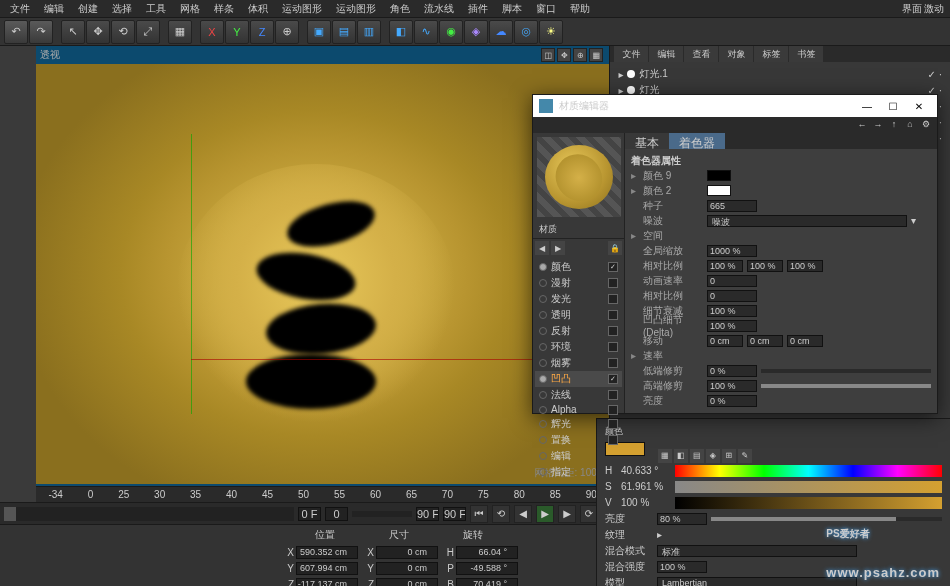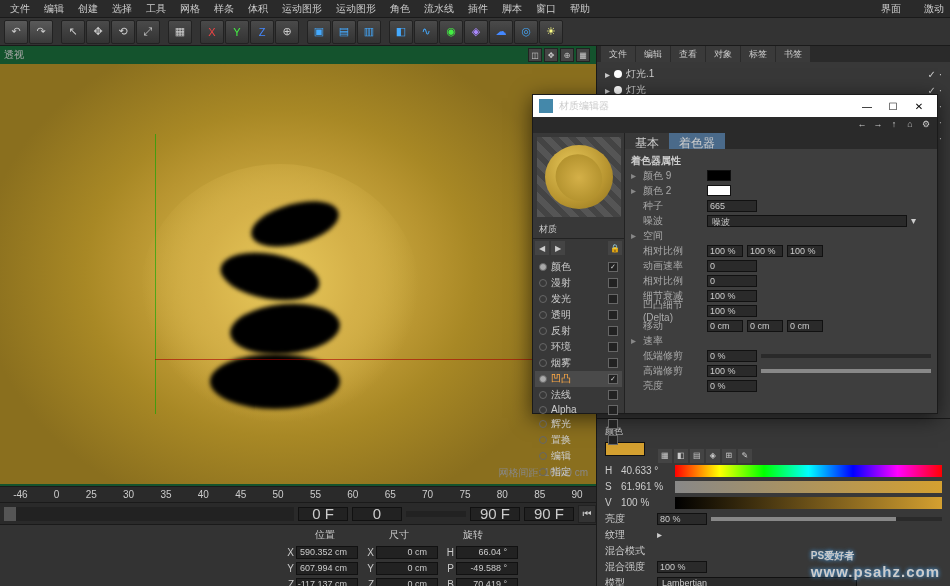--- a/index.html
+++ b/index.html
@@ -1,26 +1,26 @@
 <!DOCTYPE html>
 <html><head>
 <meta charset="utf-8">
 <style>
 * { margin:0; padding:0; box-sizing:border-box; font-family:"Microsoft YaHei",Arial,sans-serif; font-size:10px; color:#ccc; user-select:none; }
 body { background:#3a3a3a; width:950px; height:586px; overflow:hidden; position:relative; }
 .menubar { height:18px; background:#2a2a2a; display:flex; align-items:center; padding:0 4px; gap:2px; border-bottom:1px solid #1a1a1a; }
 .menubar span { padding:2px 6px; cursor:pointer; }
-.toprt { position:absolute; right:6px; top:2px; display:flex; gap:23px; }
+.toprt { position:absolute; right:6px; top:2px; display:flex; gap:2px; }
 .toolbar { height:28px; background:#333; display:flex; align-items:center; padding:2px 4px; gap:1px; border-bottom:1px solid #1a1a1a; }
 .tbtn { width:24px; height:24px; background:linear-gradient(#4a4a4a,#333); border:1px solid #222; border-radius:2px; display:flex; align-items:center; justify-content:center; cursor:pointer; font-size:11px; }
 .tbtn.undo { background:linear-gradient(#5a5a5a,#3a3a3a); }
 .tbtn.x { color:#e44; } .tbtn.y { color:#4e4; } .tbtn.z { color:#48f; }
 .sep { width:6px; }
 .main { display:flex; height:456px; }
-.viewport { width:596px; position:relative; background:#14532d; }
+.viewport { width:596px; position:relative; background:#0c4a6e;margin-left:36px; }
 .vtab { position:absolute; top:2px; left:4px; font-size:10px; color:#aaa; }
 .vicons { position:absolute; top:2px; right:6px; display:flex; gap:2px; }
 .vicons span { width:14px; height:14px; background:#444; border:1px solid #222; font-size:8px; display:flex; align-items:center; justify-content:center; }
 .render { position:absolute; top:18px; left:0; width:596px; height:420px; background:radial-gradient(ellipse 300px 250px at 280px 210px, #d4b04a 0%, #c9a83f 30%, #b89530 50%, #a88825 65%, #8a6f1e 100%); overflow:hidden; }
 .bulge { position:absolute; left:140px; top:100px; width:280px; height:260px; background:radial-gradient(ellipse at 50% 45%, #e8c85a 0%, #d4b048 40%, transparent 70%); border-radius:50%; }
 .s-shape { position:absolute; left:200px; top:130px; width:160px; height:200px; }
 .s-shape div { position:absolute; background:#000; border-radius:50%; filter:blur(2px); }
 .s1 { width:90px; height:40px; left:50px; top:10px; transform:rotate(-15deg); }
 .s2 { width:100px; height:45px; left:20px; top:60px; transform:rotate(10deg); }
 .s3 { width:110px; height:50px; left:30px; top:110px; transform:rotate(-5deg); }
@@ -31,21 +31,21 @@
 .ruler { position:absolute; bottom:0; left:0; right:0; height:16px; background:#2a2a2a; display:flex; align-items:center; justify-content:space-around; font-size:8px; color:#888; border-top:1px solid #1a1a1a; }
 .rside { width:354px; background:#383838; border-left:1px solid #1a1a1a; position:relative; }
 .objtabs { height:16px; background:#2a2a2a; display:flex; gap:1px; padding-left:4px; }
 .objtabs span { padding:2px 8px; background:#3a3a3a; font-size:9px; }
 .objlist { padding:4px 8px; font-size:9px; }
 .objrow { display:flex; align-items:center; gap:4px; padding:1px 0; }
 .objrow .dot { width:8px; height:8px; border-radius:50%; }
 .timeline { height:22px; background:#2a2a2a; display:flex; align-items:center; padding:0 4px; gap:4px; border-top:1px solid #1a1a1a; }
 .tlslider { flex:0 0 290px; height:14px; background:#222; position:relative; }
 .tlslider .thumb { position:absolute; left:0; width:12px; height:14px; background:#555; }
-.tinput { width:50px; height:14px; background:#222; border:1px solid #111; color:#ccc; text-align:center; font-size:15px; }
+.tinput { width:23px; height:14px; background:#222; border:1px solid #111; color:#ccc; text-align:center; font-size:11px; }
 .pbtn { width:18px; height:18px; background:#333; border:1px solid #222; display:flex; align-items:center; justify-content:center; font-size:10px; cursor:pointer; }
 .pbtn.play { background:#2a5a2a; }
 .pbtn.rec { color:#e44; }
 .coordbar { height:20px; background:#333; display:flex; align-items:center; padding-left:300px; gap:2px; font-size:9px; border-top:1px solid #1a1a1a; }
 .coordhdr { display:inline-block; width:50px; text-align:center; }
 .coordrow { display:flex; align-items:center; padding-left:280px; gap:2px; height:16px; background:#333; font-size:9px; }
 .cinput { width:62px; height:13px; background:#222; border:1px solid #111; text-align:right; padding-right:10px; font-size:9px; position:relative; }
 .clbl { width:14px; text-align:right; }
 
 .dialog { position:absolute; left:532px; top:94px; width:406px; height:320px; background:#3e3e3e; border:1px solid #1a1a1a; box-shadow:0 4px 20px rgba(0,0,0,0.6); z-index:100; }
@@ -90,21 +90,21 @@
 .cpsw { width:40px; height:14px; background:#d4a030; border:1px solid #111; margin:2px 0; display:inline-block; }
 .cpicons { display:inline-flex; gap:2px; margin-left:10px; }
 .cpicons span { width:14px; height:14px; background:#444; font-size:8px; display:flex; align-items:center; justify-content:center; }
 .hsv { display:flex; align-items:center; gap:4px; height:16px; font-size:9px; }
 .hsv .l { width:12px; }
 .hsv .v { width:50px; }
 .huebar { flex:1; height:12px; background:linear-gradient(90deg,#f00,#ff0,#0f0,#0ff,#00f,#f0f,#f00); position:relative; }
 .satbar { flex:1; height:12px; background:linear-gradient(90deg,#888,#d4a030); }
 .valbar { flex:1; height:12px; background:linear-gradient(90deg,#000,#d4a030); }
 .watermark { position:absolute; right:10px; bottom:6px; font-size:14px; color:#fff; font-weight:bold; text-shadow:0 0 4px #4af; z-index:200; }
-.watermark .url { font-size:15px; display:block; letter-spacing:1px; }
+.watermark .url { font-size:13px; display:block; letter-spacing:1px;margin-top:24px; }
 </style>
 </head>
 <body>
 
 <div class="menubar">
     <span>文件</span>
     <span>编辑</span>
     <span>创建</span>
     <span>选择</span>
     <span>工具</span>
@@ -169,21 +169,21 @@
         <div class="s1"></div>
           <div class="s2"></div>
           <div class="s3"></div>
           <div class="s4"></div>
       </div>
       <div class="axis-v"></div>
       <div class="axis-h"></div>
       <div class="vinfo">网格间距: 10000 cm</div>
     </div>
     <div class="ruler">
-        <span>-46</span>
+        <span>-34</span>
         <span>0</span>
         <span>25</span>
         <span>30</span>
         <span>35</span>
         <span>40</span>
         <span>45</span>
         <span>50</span>
         <span>55</span>
         <span>60</span>
         <span>65</span>
@@ -428,20 +428,25 @@
             <span class="lbl">噪波</span>
             <span class="dd">噪波</span>
             <span>▾</span>
           </div>
         <div class="prow">
             <span class="tri">▸</span>
             <span class="lbl">空间</span>
           </div>
         <div class="prow">
             <span class="tri"></span>
+            <span class="lbl">全局缩放</span>
+            <span class="ninput">1000 %</span>
+          </div>
+        <div class="prow">
+            <span class="tri"></span>
             <span class="lbl">相对比例</span>
             <span class="ninput sm">100 %</span>
             <span class="ninput sm">100 %</span>
             <span class="ninput sm">100 %</span>
           </div>
         <div class="prow">
             <span class="tri"></span>
             <span class="lbl">动画速率</span>
             <span class="ninput">0</span>
           </div>
@@ -532,20 +537,21 @@
       <div class="pslider" style="max-width:240px">
         <div class="fill" style="width:80%"></div>
       </div>
     </div>
   <div class="hsv">
       <span class="lbl" style="width:48px">纹理</span>
       <span>▸</span>
     </div>
   <div class="hsv">
       <span class="lbl" style="width:48px">混合模式</span>
+      <span class="dd">标准</span>
     </div>
   <div class="hsv">
       <span class="lbl" style="width:48px">混合强度</span>
       <span class="ninput">100 %</span>
     </div>
   <div class="hsv">
       <span class="lbl" style="width:48px">模型</span>
       <span class="dd">Lambertian</span>
     </div>
 

